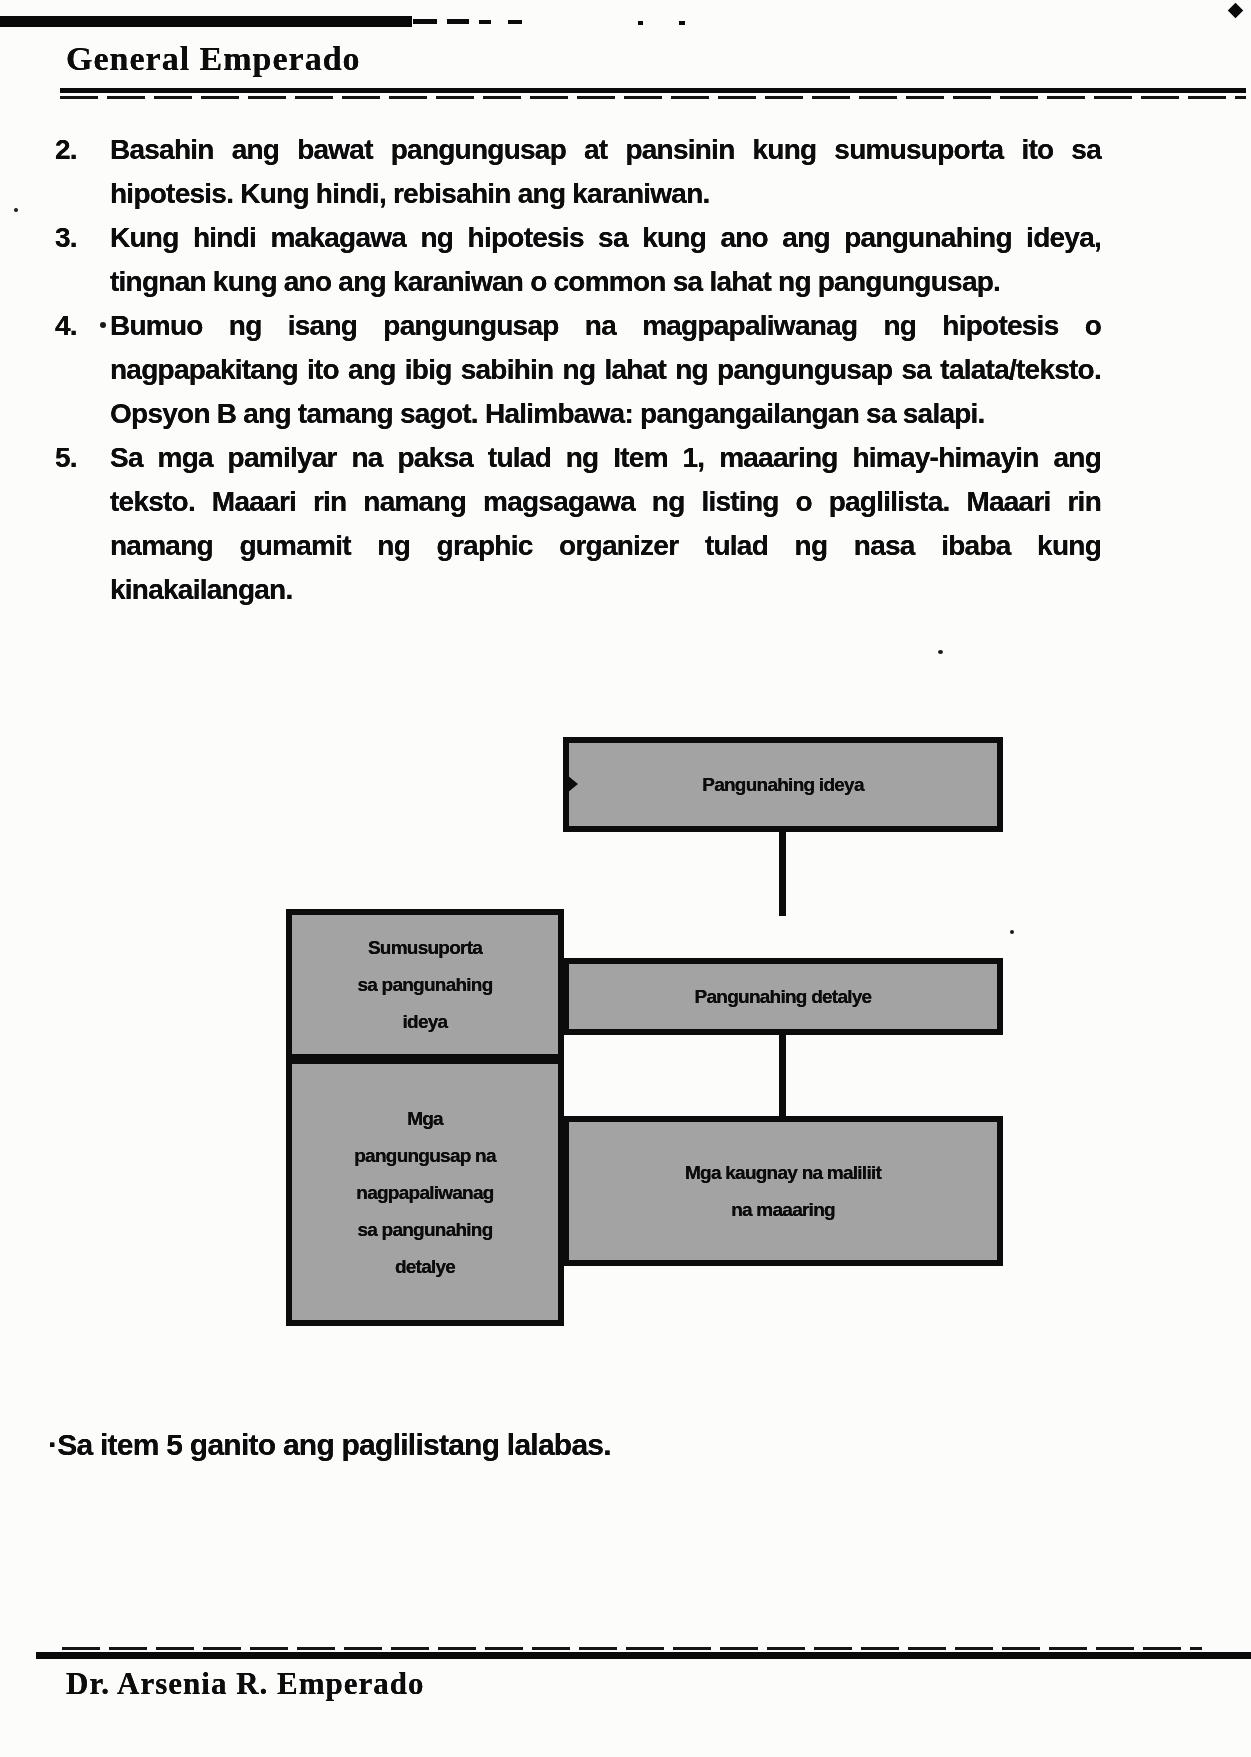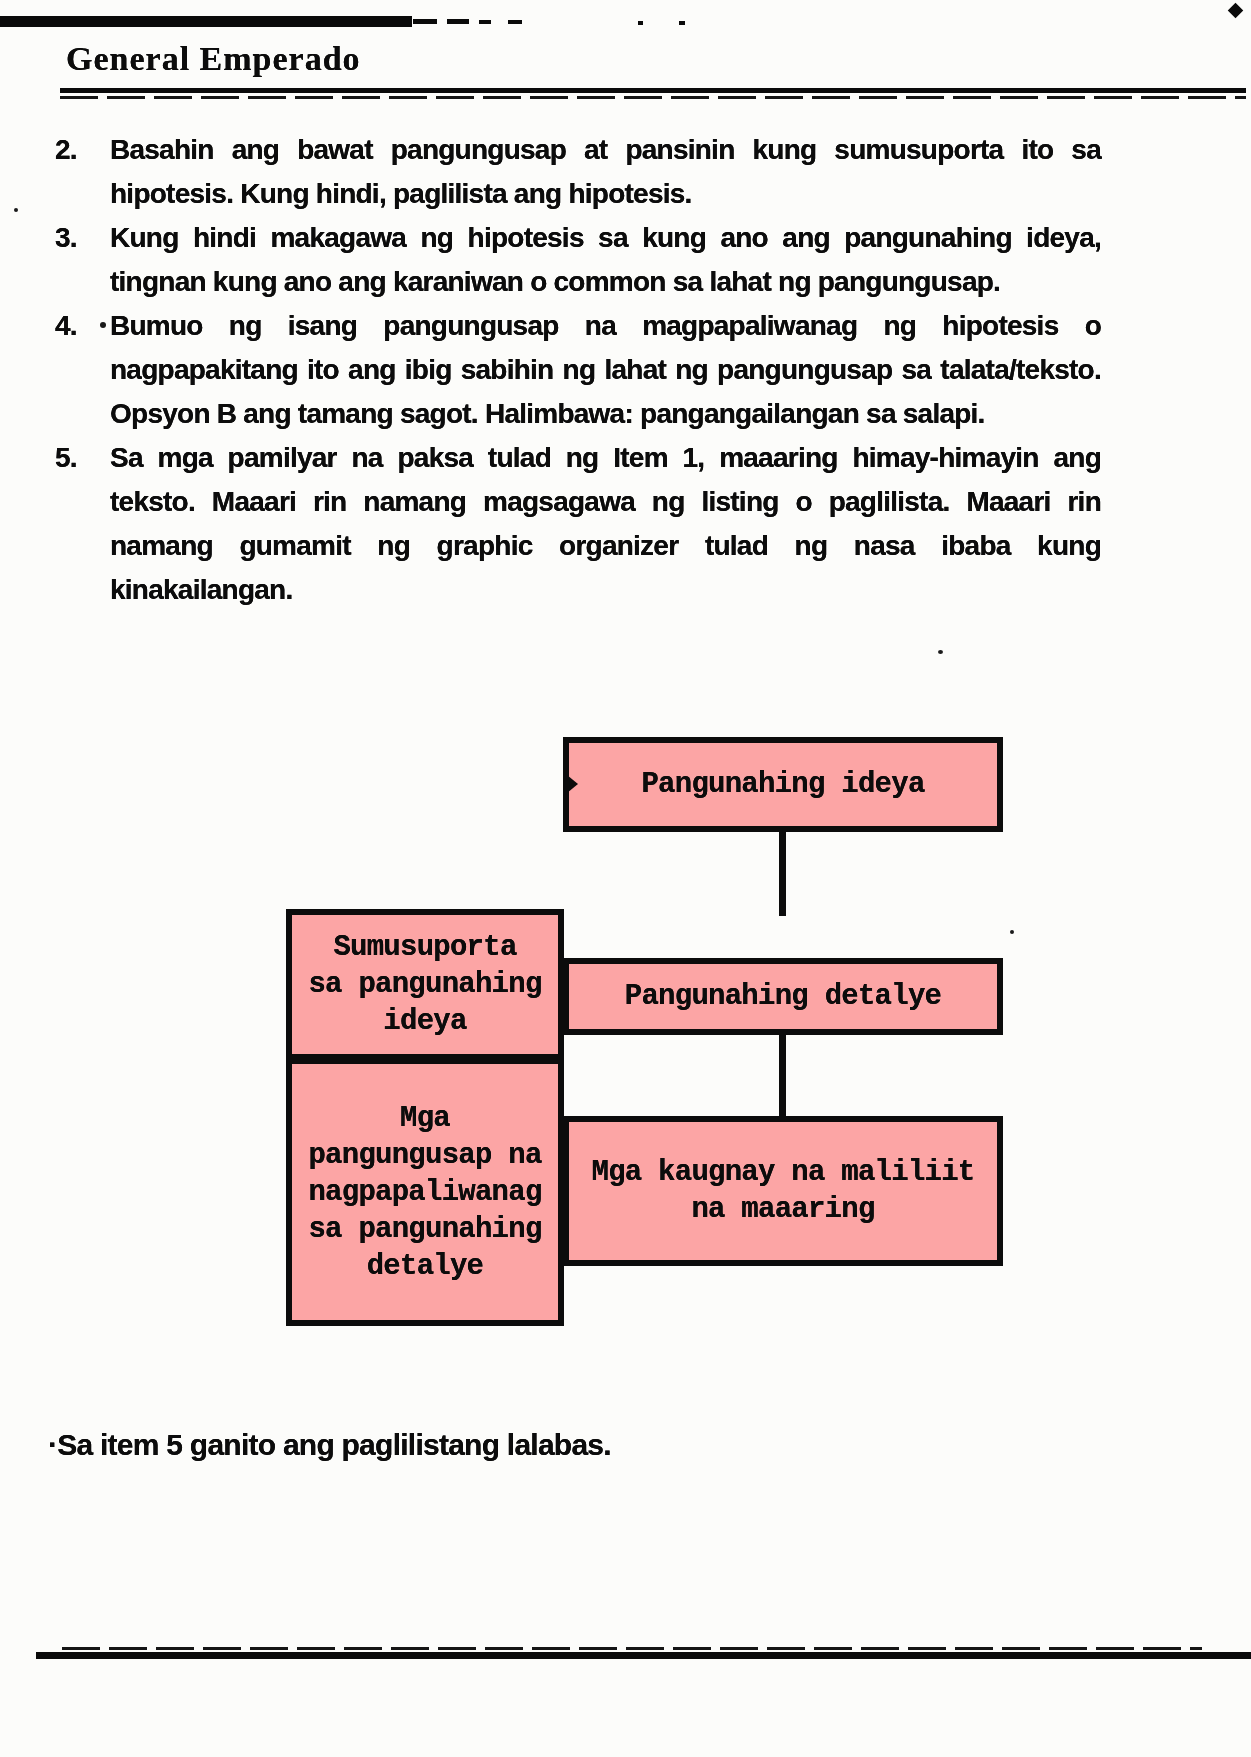--- a/index.html
+++ b/index.html
@@ -42,29 +42,28 @@
   .list-item .txt{
     font-size:28px;font-weight:700;line-height:44px;
     letter-spacing:-0.75px;
     text-shadow:0 0 0.5px currentColor;
   }
   .list-item .txt{text-align:justify;}
   
   .dbox{
     position:absolute;
     border:6px solid #0c0c0c;
-    background:#fca5a5;
+    background:#a3a3a3;
     box-sizing:border-box;
     display:flex;align-items:center;justify-content:center;
     text-align:center;
-    font-size:29px;font-weight:700;line-height:37px;
+    font-size:19px;font-weight:700;line-height:37px;
     letter-spacing:-0.75px;
     white-space:pre-line;
     text-shadow:0 0 0.5px currentColor;
-    font-family:Liberation Mono, monospace;
   }
   .box-main-idea   {left:563px;top:737px;width:440px;height:95px;z-index:2;}
   .box-supporting  {left:286px;top:909px;width:278px;height:151px;z-index:3;}
   .box-main-detail {left:563px;top:912px;width:440px;height:77px;z-index:2;margin-top:46px;}
   .box-sentences   {left:286px;top:1058px;width:278px;height:268px;z-index:3;}
   .box-minor       {left:563px;top:1116px;width:440px;height:150px;z-index:2;}
   .connector{position:absolute;width:7px;background:#0c0c0c;z-index:1;}
   .connector-1{left:779px;top:830px;height:86px;}
   .connector-2{left:779px;top:1004px;height:116px;}
   .box-arrow-artifact{
@@ -100,21 +99,21 @@
   <div class="bar" style="left:679px;top:21px;width:6px;height:4px;"></div>
   <div class="corner-mark"></div>
 
   <div class="header-title">General Emperado</div>
   <div class="rule-thick" style="left:60px;top:88px;width:1186px;height:5px;"></div>
   <div class="rule-dashed" style="left:60px;top:96px;width:1186px;height:3px;"></div>
 
   <div class="list">
     <div class="list-item">
       <span class="num">2.</span>
-      <span class="txt">Basahin ang bawat pangungusap at pansinin kung sumusuporta ito sa hipotesis. Kung hindi, paglilista ang hipotesis.</span>
+      <span class="txt">Basahin ang bawat pangungusap at pansinin kung sumusuporta ito sa hipotesis. Kung hindi, rebisahin ang karaniwan.</span>
     </div>
     <div class="list-item">
       <span class="num">3.</span>
       <span class="txt">Kung hindi makagawa ng hipotesis sa kung ano ang pangunahing ideya, tingnan kung ano ang karaniwan o common sa lahat ng pangungusap.</span>
     </div>
     <div class="list-item">
       <span class="num">4.</span>
       <span class="txt">Bumuo ng isang pangungusap na magpapaliwanag ng hipotesis o nagpapakitang ito ang ibig sabihin ng lahat ng pangungusap sa talata/teksto. Opsyon B ang tamang sagot. Halimbawa: pangangailangan sa salapi.</span>
     </div>
     <div class="list-item">
@@ -137,19 +136,20 @@
 nagpapaliwanag
 sa pangunahing
 detalye</div>
   <div class="dbox box-minor">Mga kaugnay na maliliit
 na maaaring</div>
 
   <div class="note-text">·Sa item 5 ganito ang paglilistang lalabas.</div>
 
   <div class="rule-dashed" style="left:62px;top:1647px;width:1140px;height:3px;"></div>
   <div class="rule-thick" style="left:36px;top:1652px;width:1215px;height:7px;"></div>
+  <div class="footer-author">Dr. Arsenia R. Emperado</div>
 
   <div class="speck" style="left:14px;top:208px;width:4px;height:4px;"></div>
   <div class="speck" style="left:100px;top:322px;width:6px;height:6px;"></div>
   <div class="speck" style="left:938px;top:650px;width:5px;height:4px;"></div>
   <div class="speck" style="left:1010px;top:930px;width:4px;height:4px;"></div>
 
 </div>
 
 </body></html>

